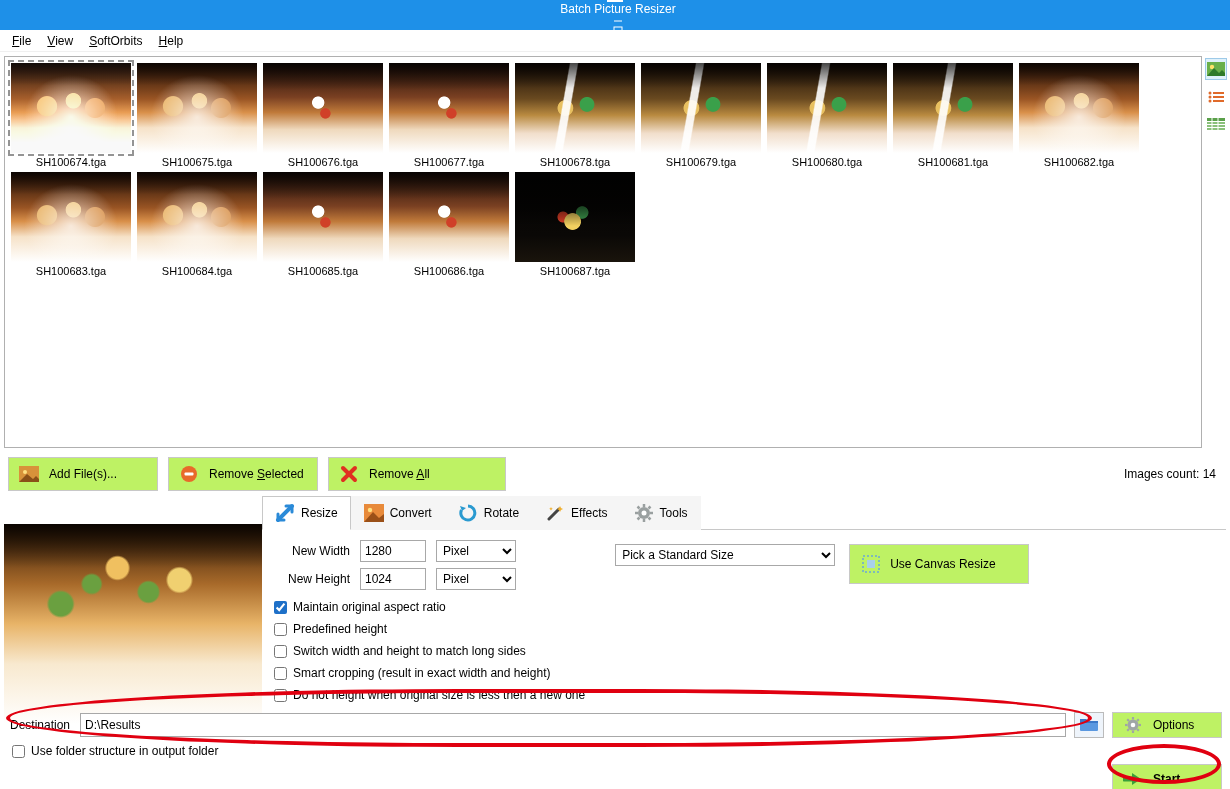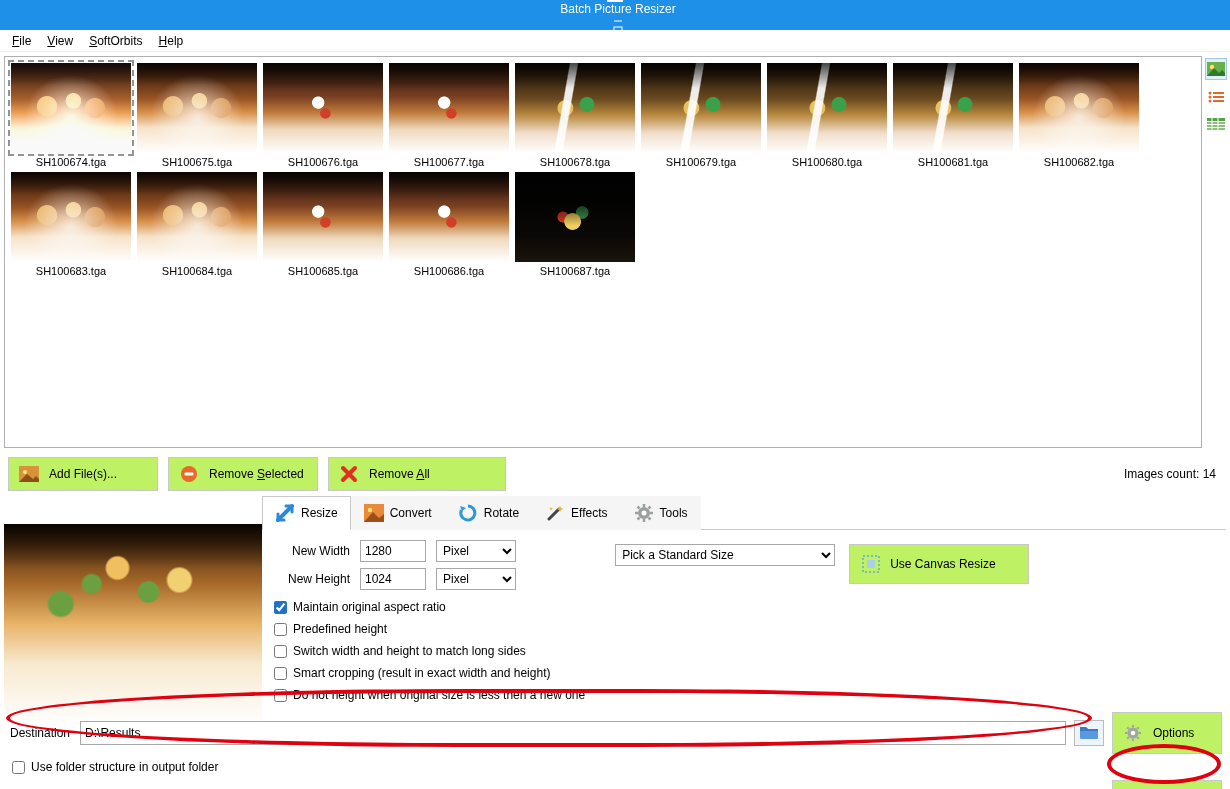--- a/index.html
+++ b/index.html
@@ -94,21 +94,21 @@
   .wide-sel{ width: 220px; }
   .canvasbtn { width: 180px; height: 40px; }
   .canvasbtn .bicon svg { width:22px; height:22px;}
 
   
   .destwrap { position: relative; padding: 6px 8px 2px 8px; }
   .destrow { display:flex; align-items:center; gap:8px; position:relative; z-index:2;}
   .destrow label{ padding: 0 2px;}
   .destinput { flex:1; height:24px; border:1px solid #a8a8a8; padding:0 4px; font-size:12px; background:#fff;}
   .browsebtn { width:30px; height:26px; border:1px solid #bbb; background:#eef4fb; display:flex; align-items:center; justify-content:center;}
-  .optbtn { width: 110px; height: 42px; }
+  .optbtn { width: 110px; height: 26px; }
   .folderchk { padding: 4px 12px; position:relative; z-index:2;}
   .startrow { display:flex; justify-content:flex-end; padding: 2px 8px 6px 8px;}
   .startbtn { width: 110px; height: 30px; font-weight:600;}
 
   
   .oval { position:absolute; border: 4px solid #e00010; border-radius: 50%; z-index: 5; pointer-events:none;}
   .oval1 { left: 6px; top: 689px; width: 1086px; height: 58px; border-radius: 50% / 60%; }
   .oval2 { left: 1107px; top: 744px; width: 114px; height: 40px; }
 
   .mn{text-decoration:underline;}

